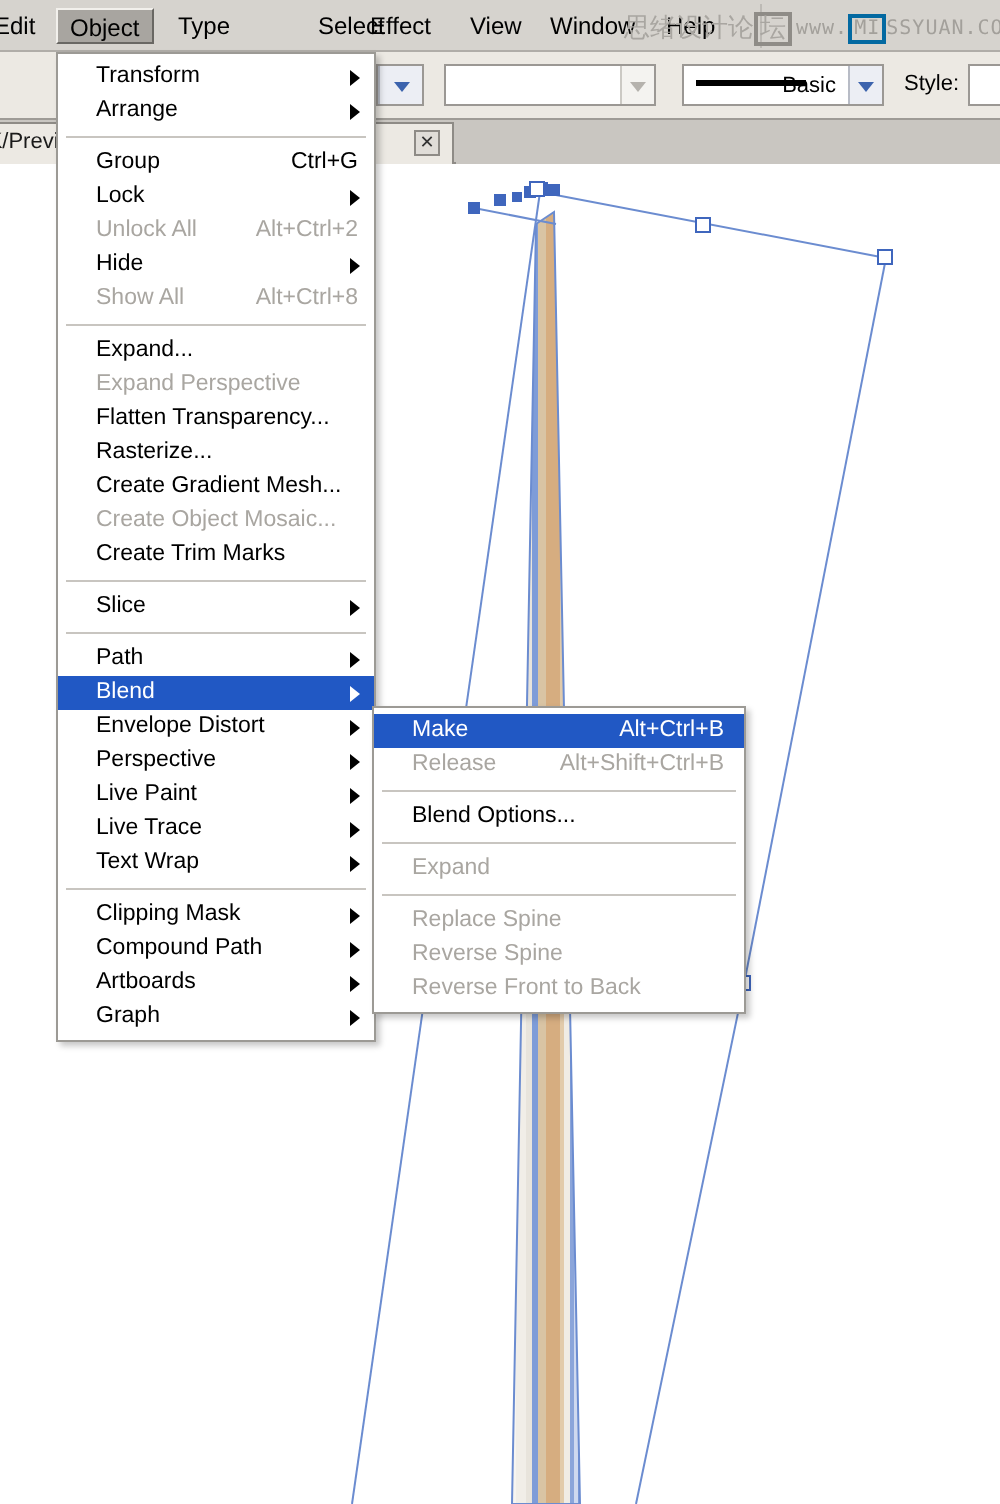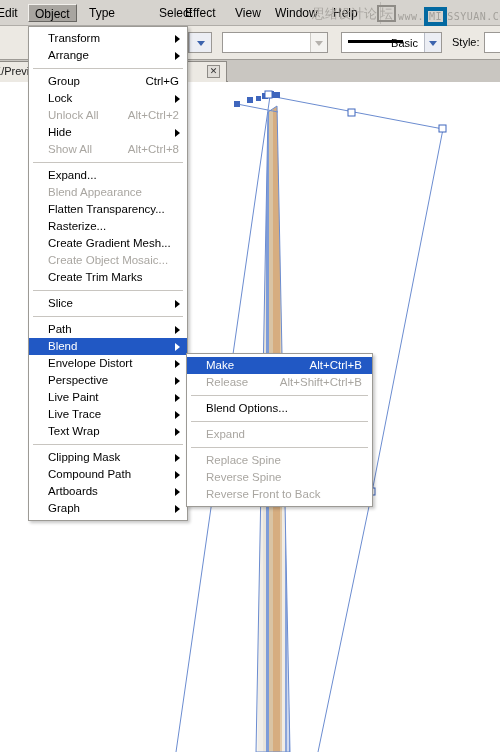--- a/index.html
+++ b/index.html
@@ -76,21 +76,21 @@
     position: absolute;
     left: 398px; top: 7px;
     font-size: 10px;
     letter-spacing: 0.5px;
     color: #a3a09b;
     white-space: nowrap;
     font-family: "DejaVu Sans Mono", monospace;
   }
   #wm-url .boxed {
     display: inline-block;
-    border: 4px solid #0369a1;
+    border: 2px solid #0369a1;
     padding: 0 1px;
   }
   #wm-caret {
     position: absolute;
     left: 380px; top: 2px;
     width: 1px; height: 22px;
     background: #bdbab5;
   }
 
   
@@ -366,21 +366,21 @@
       <div class="mi"><span>Transform</span><span class="arrow"></span></div>
       <div class="mi"><span>Arrange</span><span class="arrow"></span></div>
       <div class="msep"></div>
       <div class="mi"><span>Group</span><span class="short">Ctrl+G</span></div>
       <div class="mi"><span>Lock</span><span class="arrow"></span></div>
       <div class="mi disabled"><span>Unlock All</span><span class="short">Alt+Ctrl+2</span></div>
       <div class="mi"><span>Hide</span><span class="arrow"></span></div>
       <div class="mi disabled"><span>Show All</span><span class="short">Alt+Ctrl+8</span></div>
       <div class="msep"></div>
       <div class="mi"><span>Expand...</span></div>
-      <div class="mi disabled"><span>Blend Appearance</span></div>
+      <div class="mi disabled"><span>Expand Perspective</span></div>
       <div class="mi"><span>Flatten Transparency...</span></div>
       <div class="mi"><span>Rasterize...</span></div>
       <div class="mi"><span>Create Gradient Mesh...</span></div>
       <div class="mi disabled"><span>Create Object Mosaic...</span></div>
       <div class="mi"><span>Create Trim Marks</span></div>
       <div class="msep"></div>
       <div class="mi"><span>Slice</span><span class="arrow"></span></div>
       <div class="msep"></div>
       <div class="mi"><span>Path</span><span class="arrow"></span></div>
       <div class="mi sel"><span>Blend</span><span class="arrow"></span></div>

